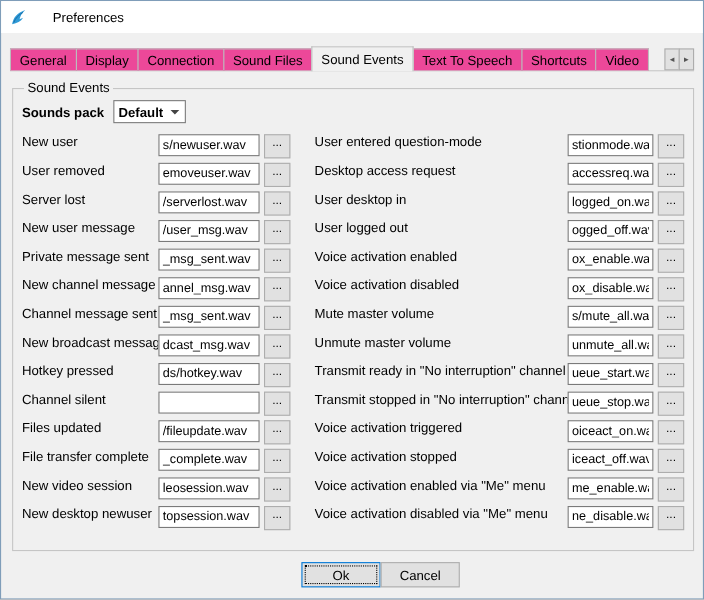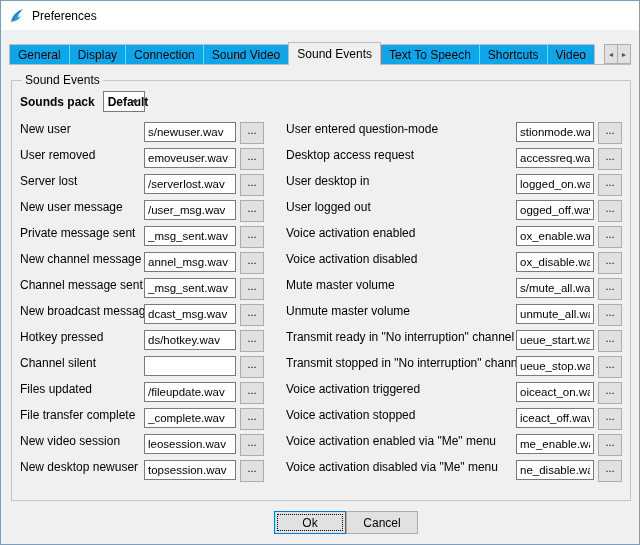--- a/index.html
+++ b/index.html
@@ -13,42 +13,42 @@
   .window {
     width: 640px; height: 545px;
     background: #f0f0f0;
     border: 1px solid #7f9db9;
     display: flex; flex-direction: column;
     overflow: hidden;
   }
   .titlebar {
     height: 29px; background: #ffffff;
     display: flex; align-items: center;
-    padding: 0 8px; gap: 7px; flex: none;
+    padding: 0 8px; gap: 23px; flex: none;
   }
   .app-icon { width: 16px; height: 16px; display: inline-block; }
   .title { font-size: 12px; }
 
   
   .tabbar { position: relative; margin: 12px 8px 0 8px; flex: none; }
   .tabs {
     display: flex; align-items: flex-end;
     height: 23px; overflow: hidden;
     padding-right: 28px; position: relative;
   }
   .tabs::after {
     content: ""; position: absolute; left: 0; right: 0; bottom: 0;
     border-bottom: 1px solid #bcbcbc; z-index: 0;
   }
   .tab {
     position: relative; z-index: 1;
     height: 20px; margin-bottom: 1px; margin-left: -1px;
     display: flex; align-items: center;
     padding: 0 8px; white-space: nowrap; flex: none;
-    background: #0ea5e9;
+    background: #ec4899;
     border: 1px solid #bcbcbc; border-bottom: none;
     cursor: default;
   }
   .tab:first-child { margin-left: 0; }
   .tab.active {
     height: 23px; margin-bottom: 0; z-index: 2;
     background: #f0f0f0;
   }
   .tab-scroller { position: absolute; right: 0; bottom: 1px; display: flex; z-index: 3; }
   .tab-scroll-btn {
@@ -62,21 +62,21 @@
   
   .content { flex: 1; padding: 8px 10px 10px 10px; display: flex; flex-direction: column; }
   .groupbox {
     border: 1px solid #c5c5c5; margin: 0;
     padding: 2px 8px 10px 8px; flex: 1; min-height: 0;
   }
   .groupbox legend { font-size: 12px; padding: 0 3px; margin-left: 2px; }
 
   .soundpack-row { display: flex; align-items: center; gap: 8px; margin: 2px 0 10px 0; font-weight: bold; }
   .combo {
-    width: 42px; height: 21px; background: #fff;
+    width: 66px; height: 21px; background: #fff;
     border: 1px solid #7a7a7a; position: relative;
     display: flex; align-items: center; padding: 0 16px 0 4px;
     cursor: default;
   }
   .combo-arrow {
     position: absolute; right: 5px; top: 8px;
     width: 0; height: 0;
     border-left: 4px solid transparent; border-right: 4px solid transparent;
     border-top: 4px solid #444;
   }
@@ -126,21 +126,21 @@
       </svg>
     </span>
     <span class="title">Preferences</span>
   </div>
 
   <div class="tabbar">
     <div class="tabs" id="tabs">
         <div class="tab">General</div>
         <div class="tab">Display</div>
         <div class="tab">Connection</div>
-        <div class="tab">Sound Video</div>
+        <div class="tab">Sound Files</div>
         <div class="tab active">Sound Events</div>
         <div class="tab">Text To Speech</div>
         <div class="tab">Shortcuts</div>
         <div class="tab">Video</div>
       </div>
     <div class="tab-scroller">
       <button class="tab-scroll-btn">◄</button>
       <button class="tab-scroll-btn">►</button>
     </div>
   </div>

